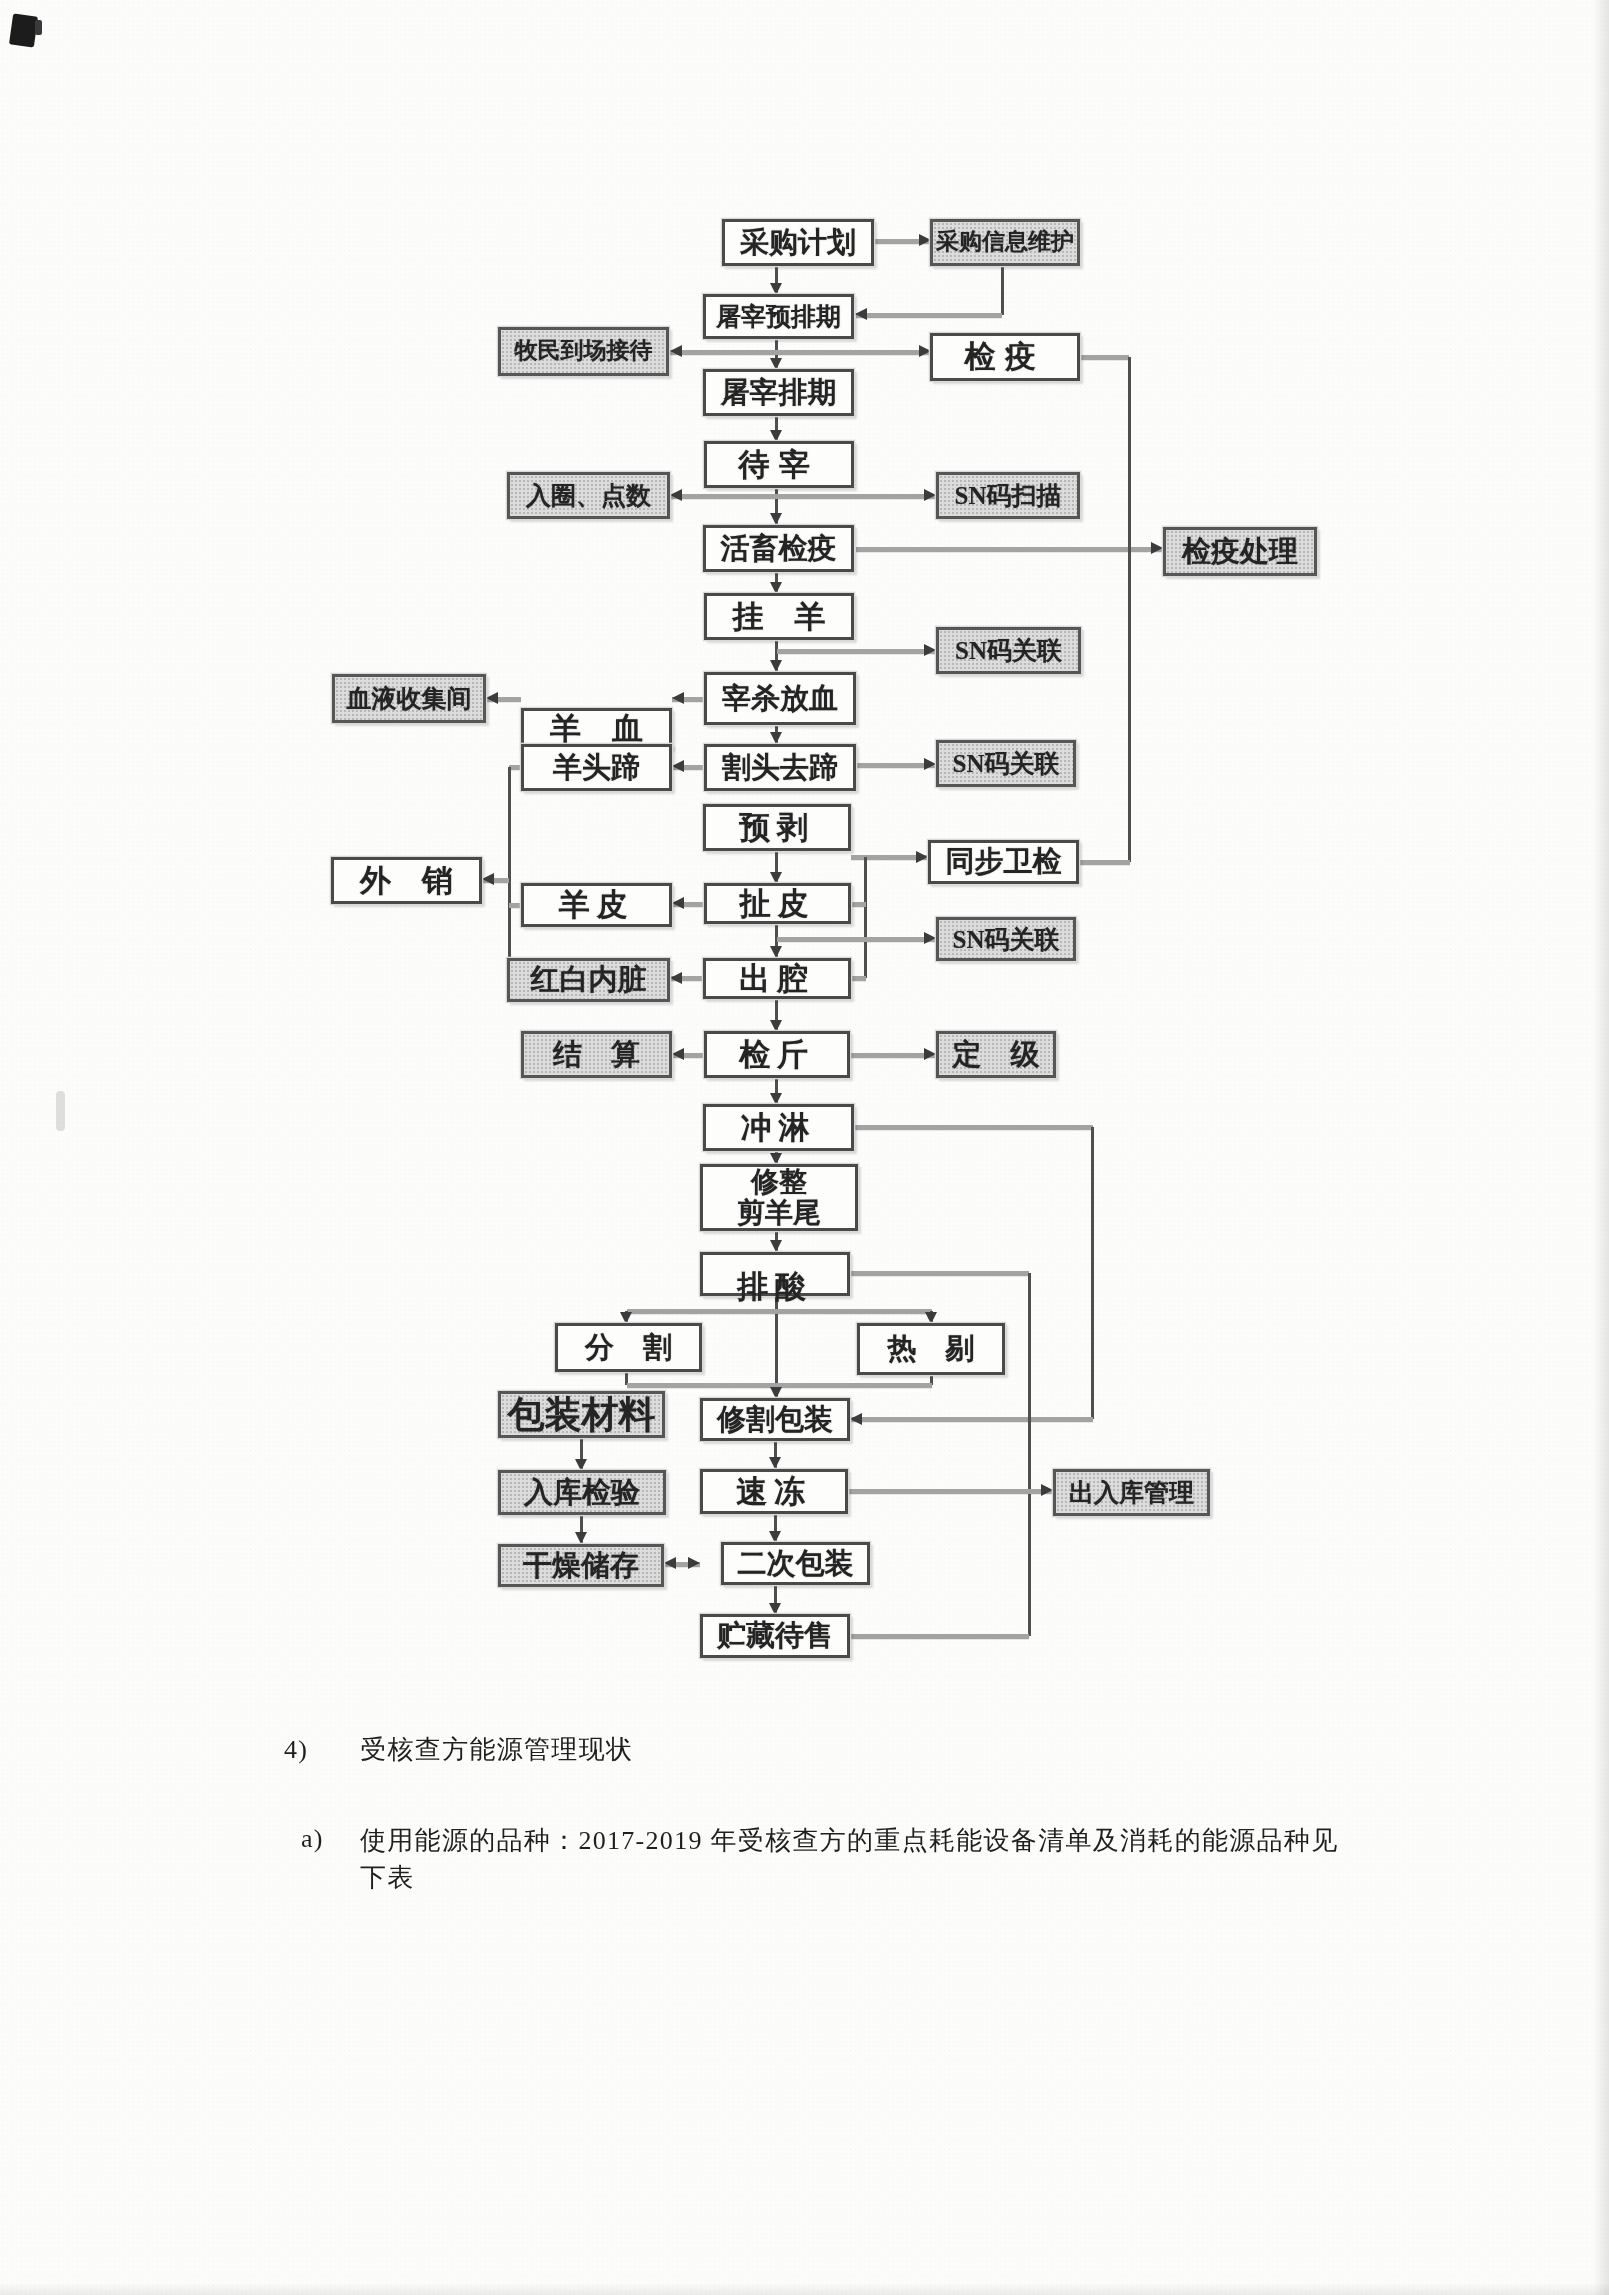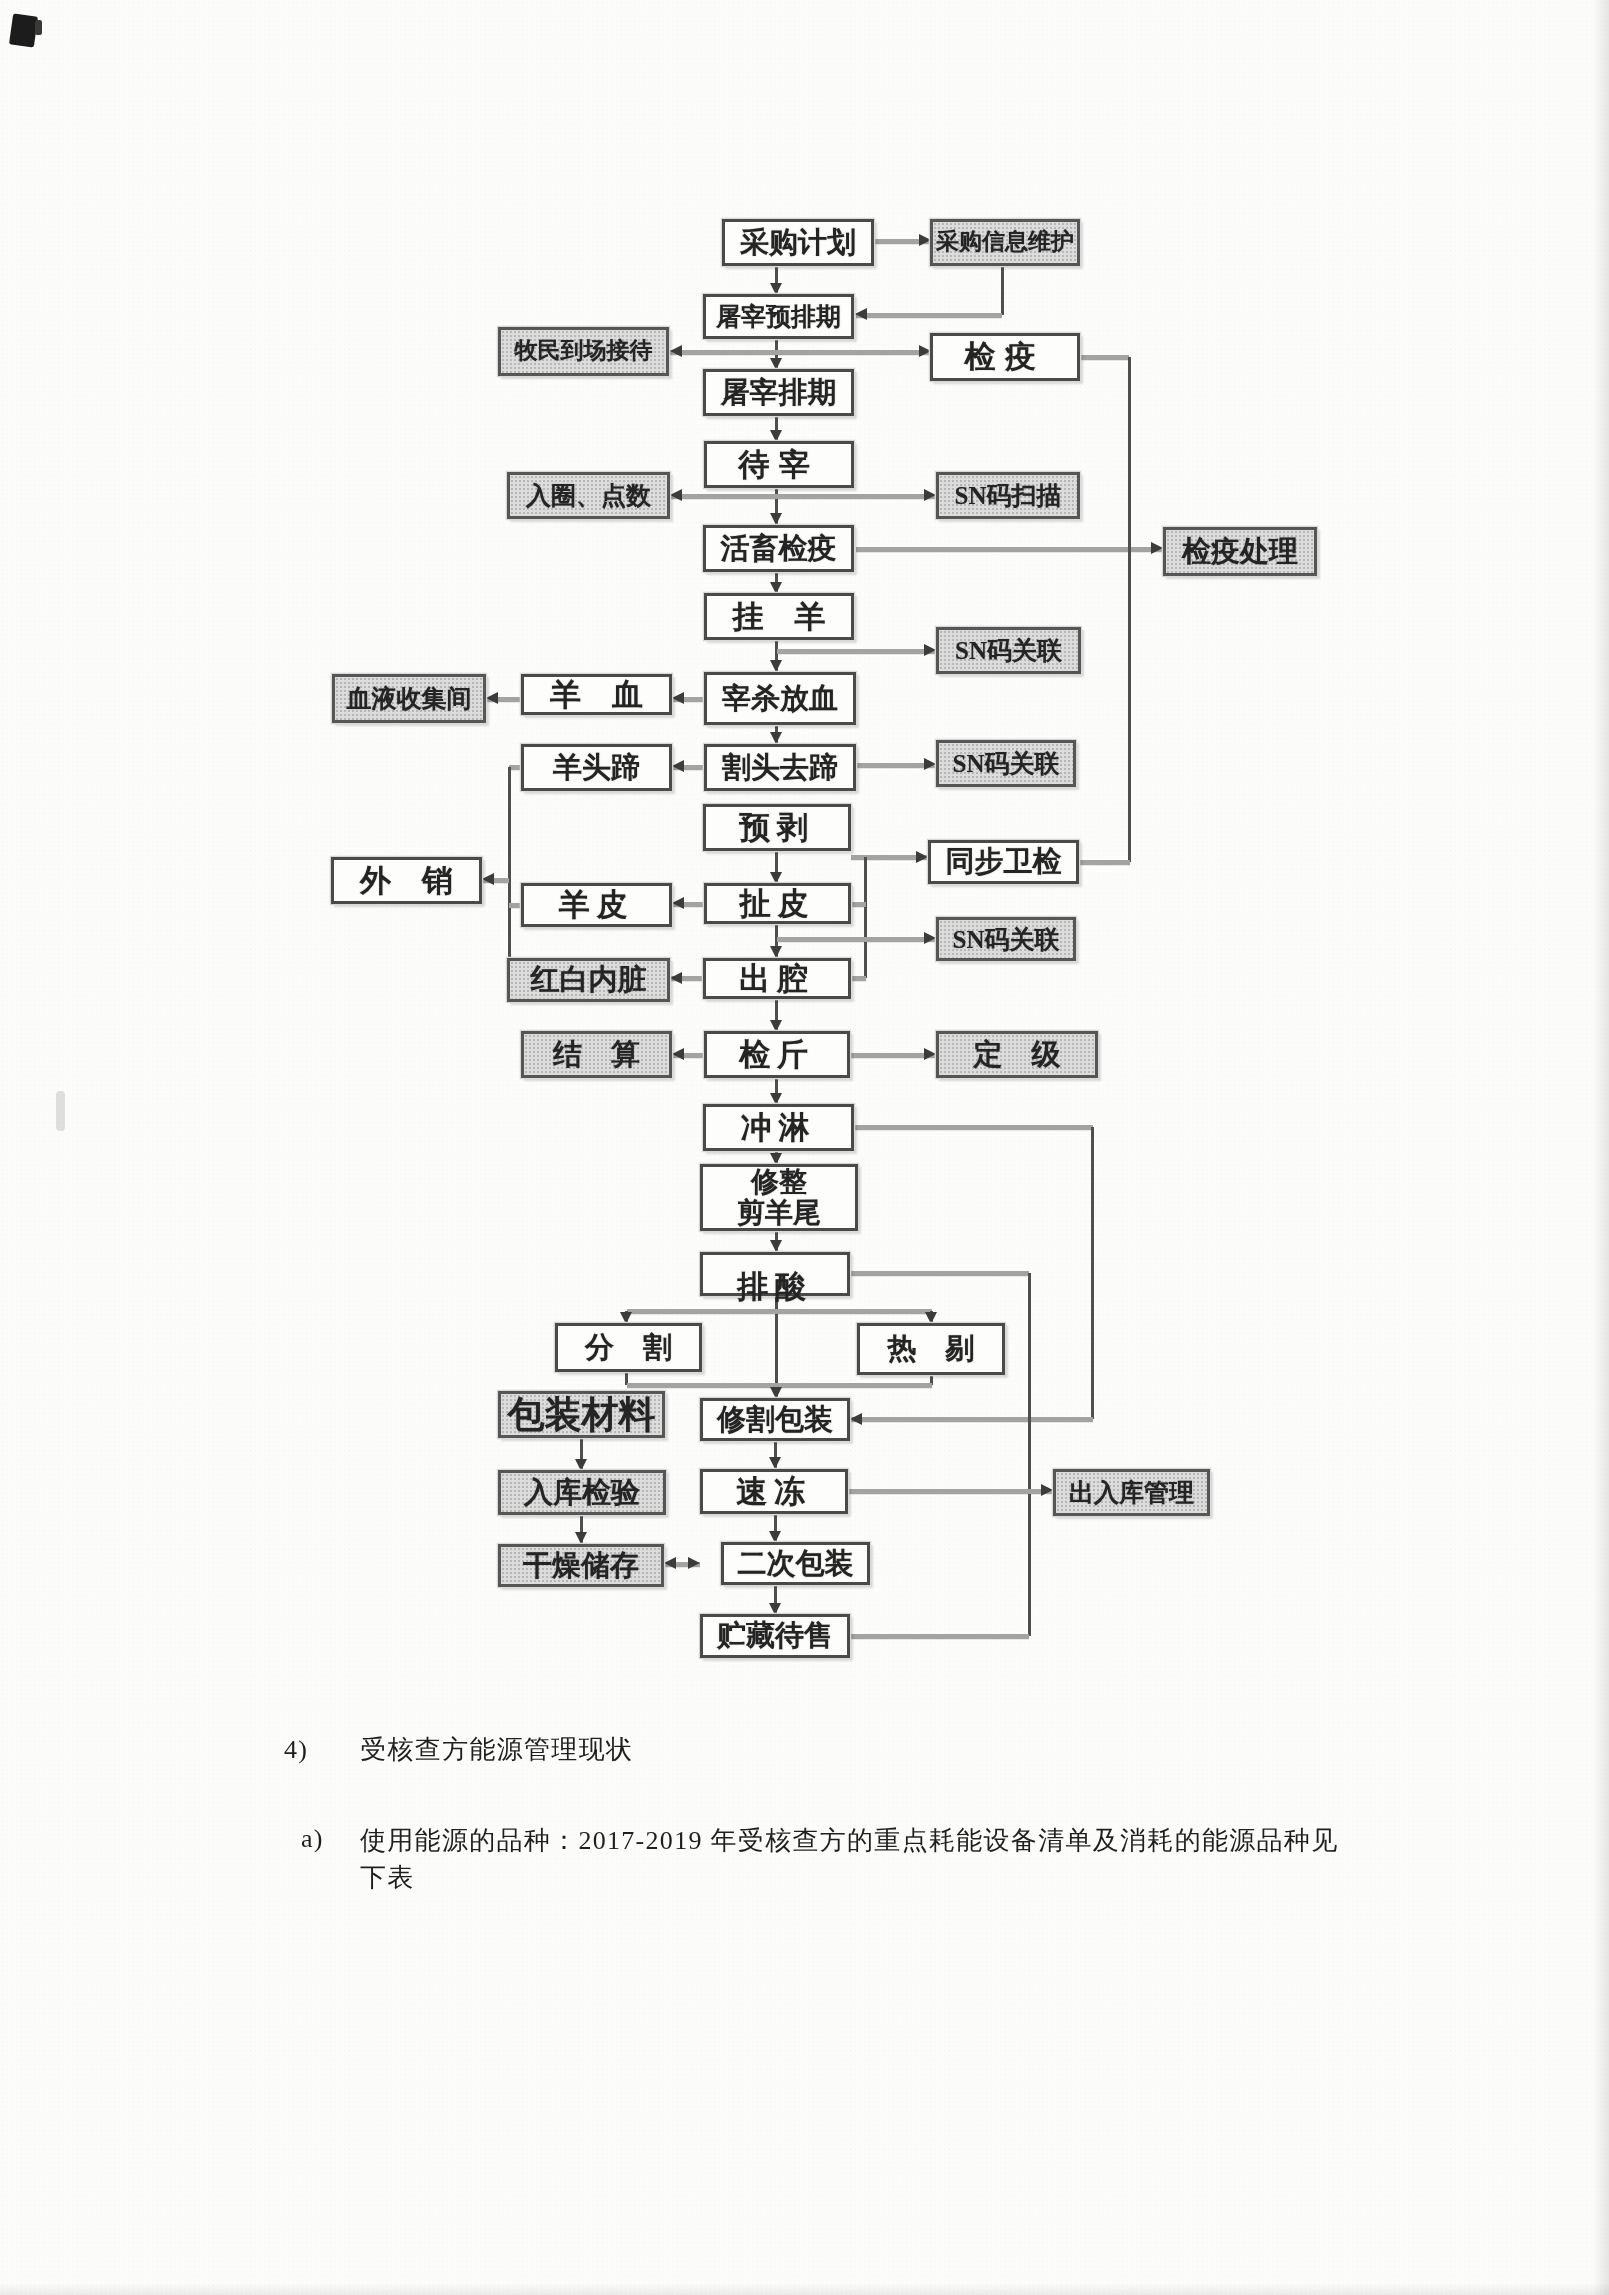--- a/index.html
+++ b/index.html
@@ -194,21 +194,21 @@
     </div>
     <div class="fnode" style="left: 704px; top: 593px; width: 150px; height: 47px;">
       <span class="lbl" style="font-size: 31px;">挂　羊</span>
     </div>
     <div class="fnode shaded" style="left: 936px; top: 627px; width: 145px; height: 47px;">
       <span class="lbl" style="font-size: 25px;">SN码关联</span>
     </div>
     <div class="fnode shaded" style="left: 332px; top: 674px; width: 154px; height: 49px;">
       <span class="lbl" style="font-size: 25px;">血液收集间</span>
     </div>
-    <div class="fnode" style="left: 521px; top: 674px; width: 151px; height: 41px; align-items: center;">
+    <div class="fnode" style="left: 521px; top: 708px; width: 151px; height: 41px; align-items: center;">
       <span class="lbl" style="font-size: 31px;">羊　血</span>
     </div>
     <div class="fnode" style="left: 704px; top: 672px; width: 152px; height: 53px;">
       <span class="lbl" style="font-size: 29px;">宰杀放血</span>
     </div>
     <div class="fnode" style="left: 521px; top: 744px; width: 151px; height: 47px;">
       <span class="lbl" style="font-size: 29px;">羊头蹄</span>
     </div>
     <div class="fnode" style="left: 704px; top: 744px; width: 152px; height: 47px;">
       <span class="lbl" style="font-size: 29px;">割头去蹄</span>
@@ -239,21 +239,21 @@
     </div>
     <div class="fnode" style="left: 703px; top: 958px; width: 148px; height: 41px;">
       <span class="lbl" style="font-size: 31px; letter-spacing: 6.7px;">出腔</span>
     </div>
     <div class="fnode shaded" style="left: 521px; top: 1031px; width: 151px; height: 47px;">
       <span class="lbl" style="font-size: 29px;">结　算</span>
     </div>
     <div class="fnode" style="left: 704px; top: 1031px; width: 146px; height: 47px;">
       <span class="lbl" style="font-size: 31px; letter-spacing: 6.7px;">检斤</span>
     </div>
-    <div class="fnode shaded" style="left: 936px; top: 1031px; width: 162px; height: 47px;">
+    <div class="fnode shaded" style="left: 936px; top: 1031px; width: 120px; height: 47px;">
       <span class="lbl" style="font-size: 29px;">定　级</span>
     </div>
     <div class="fnode" style="left: 703px; top: 1104px; width: 151px; height: 47px;">
       <span class="lbl" style="font-size: 31px; letter-spacing: 6.7px;">冲淋</span>
     </div>
     <div class="fnode" style="left: 700px; top: 1164px; width: 158px; height: 67px;">
       <span class="lbl" style="font-size: 28px;">修整
 剪羊尾</span>
     </div>
     <div class="fnode" style="left: 700px; top: 1252px; width: 150px; height: 44px;">

